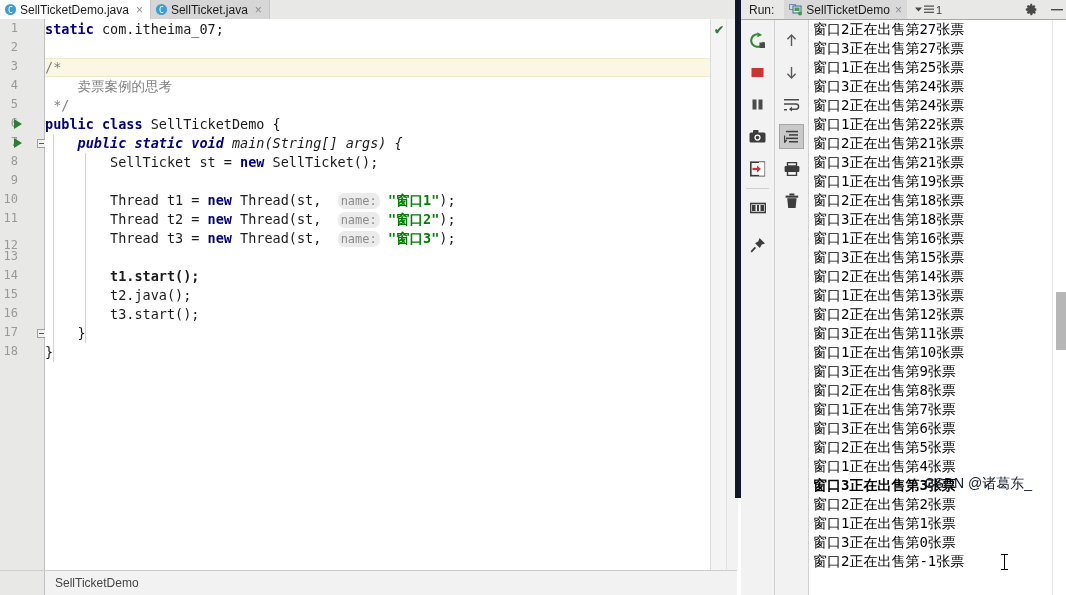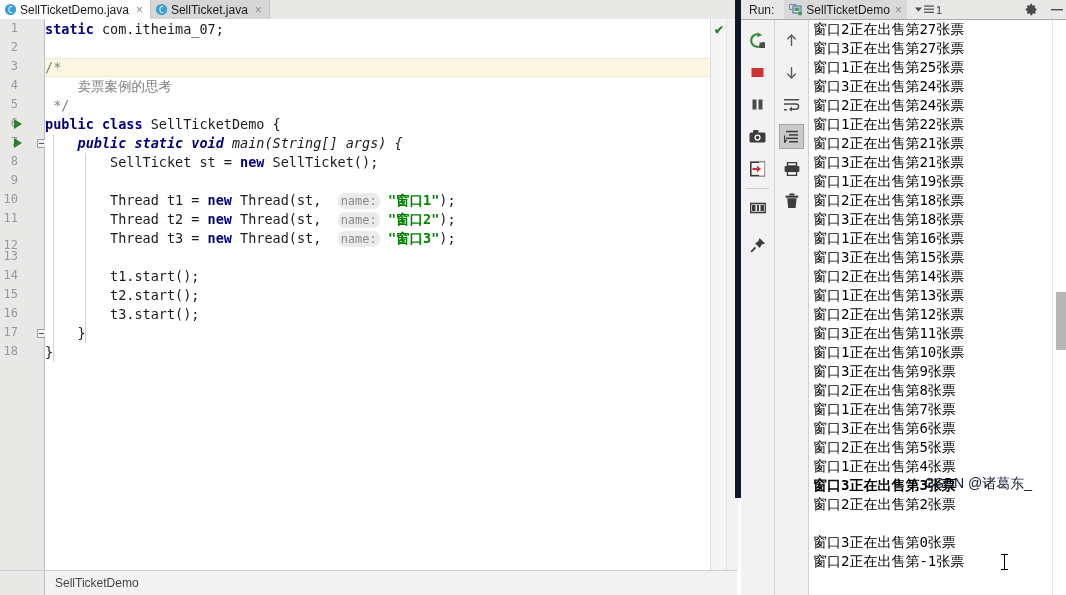--- a/index.html
+++ b/index.html
@@ -484,22 +484,22 @@
         <div class="code-line" style="top: 58px;"><span class="cmt">    卖票案例的思考</span></div>
         <div class="code-line" style="top: 77px;"><span class="cmt"> */</span></div>
         <div class="code-line" style="top: 96px;"><span class="kw">public class</span><span class="plain"> SellTicketDemo {</span></div>
         <div class="code-line" style="top: 115px; font-style: italic;"><span class="plain">    </span><span class="kw">public static void</span><span class="plain"> main(String[] args) {</span></div>
         <div class="code-line" style="top: 134px;"><span class="plain">        SellTicket st = </span><span class="kw">new</span><span class="plain"> SellTicket();</span></div>
         <div class="code-line" style="top: 153px;"></div>
         <div class="code-line" style="top: 172px;"><span class="plain">        Thread t1 = </span><span class="kw">new</span><span class="plain"> Thread(st,  </span><span class="hint">name:</span><span class="plain"> </span><span class="str">"窗口1"</span><span class="plain">);</span></div>
         <div class="code-line" style="top: 191px;"><span class="plain">        Thread t2 = </span><span class="kw">new</span><span class="plain"> Thread(st,  </span><span class="hint">name:</span><span class="plain"> </span><span class="str">"窗口2"</span><span class="plain">);</span></div>
         <div class="code-line" style="top: 210px;"><span class="plain">        Thread t3 = </span><span class="kw">new</span><span class="plain"> Thread(st,  </span><span class="hint">name:</span><span class="plain"> </span><span class="str">"窗口3"</span><span class="plain">);</span></div>
         <div class="code-line" style="top: 229px;"></div>
-        <div class="code-line" style="top: 248px;"><span class="plain">        t1.start();</span></div>
-        <div class="code-line" style="top: 267px;"><span class="plain">        t2.start();</span></div>
+        <div class="code-line" style="top: 248px; font-weight: bold;"><span class="plain">        t1.start();</span></div>
+        <div class="code-line" style="top: 267px;"><span class="plain">        t2.java();</span></div>
         <div class="code-line" style="top: 286px;"><span class="plain">        t3.start();</span></div>
         <div class="code-line" style="top: 305px;"><span class="plain">    }</span></div>
         <div class="code-line" style="top: 324px;"><span class="plain">}</span></div>
       </div>
 
     <div id="inspect-strip">
       <span id="inspect-check">✔</span>
     </div>
     <div id="editor-scroll-track"></div>
 
@@ -675,20 +675,21 @@
         <div class="console-line" style="top: 304px;">窗口3正在出售第11张票</div>
         <div class="console-line" style="top: 323px;">窗口1正在出售第10张票</div>
         <div class="console-line" style="top: 342px;">窗口3正在出售第9张票</div>
         <div class="console-line" style="top: 361px;">窗口2正在出售第8张票</div>
         <div class="console-line" style="top: 380px;">窗口1正在出售第7张票</div>
         <div class="console-line" style="top: 399px;">窗口3正在出售第6张票</div>
         <div class="console-line" style="top: 418px;">窗口2正在出售第5张票</div>
         <div class="console-line" style="top: 437px;">窗口1正在出售第4张票</div>
         <div class="console-line" style="top: 456px; font-weight: bold;">窗口3正在出售第3张票</div>
         <div class="console-line" style="top: 475px;">窗口2正在出售第2张票</div>
+        <div class="console-line" style="top: 494px;">窗口1正在出售第1张票</div>
         <div class="console-line" style="top: 513px;">窗口3正在出售第0张票</div>
         <div class="console-line" style="top: 532px;">窗口2正在出售第-1张票</div>
         <div id="console-caret"></div>
     </div>
 
     <div id="console-scroll">
       <div id="console-marks">
           <div class="cmark" style="top: 2px;"></div>
           <div class="cmark" style="top: 7px;"></div>
           <div class="cmark" style="top: 12px;"></div>

